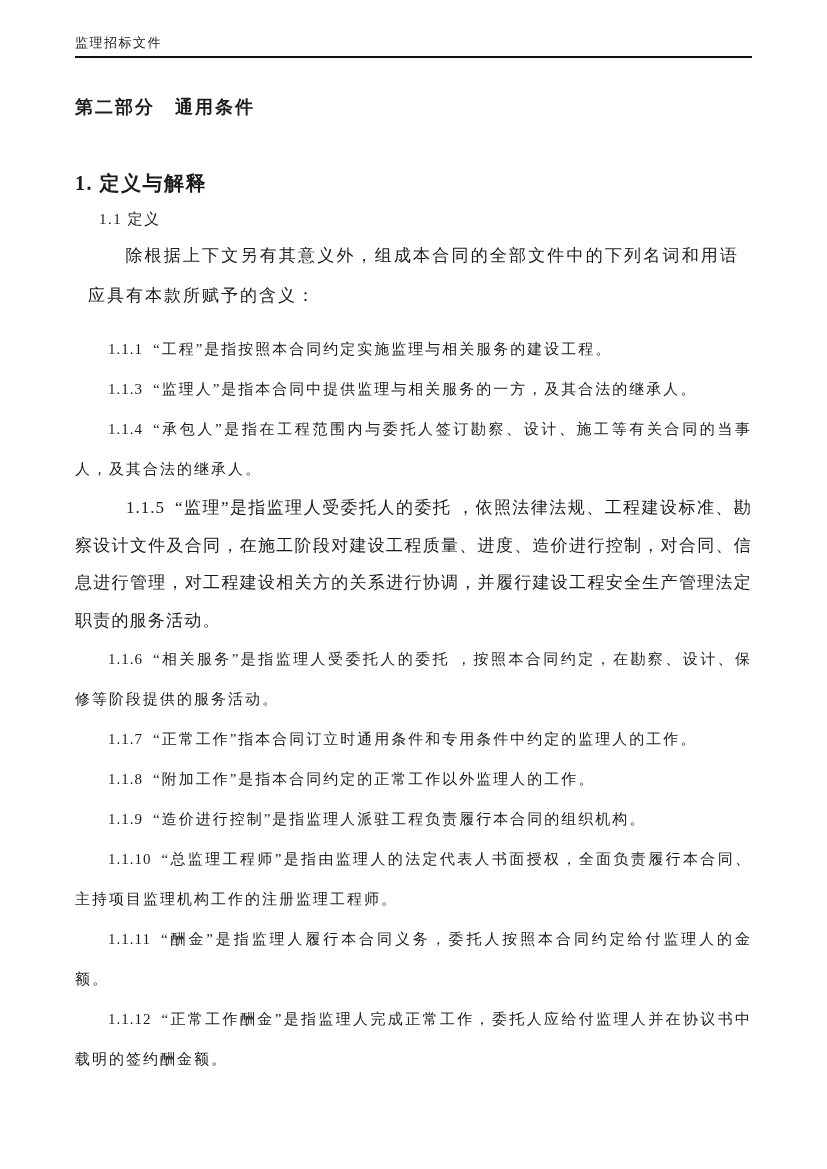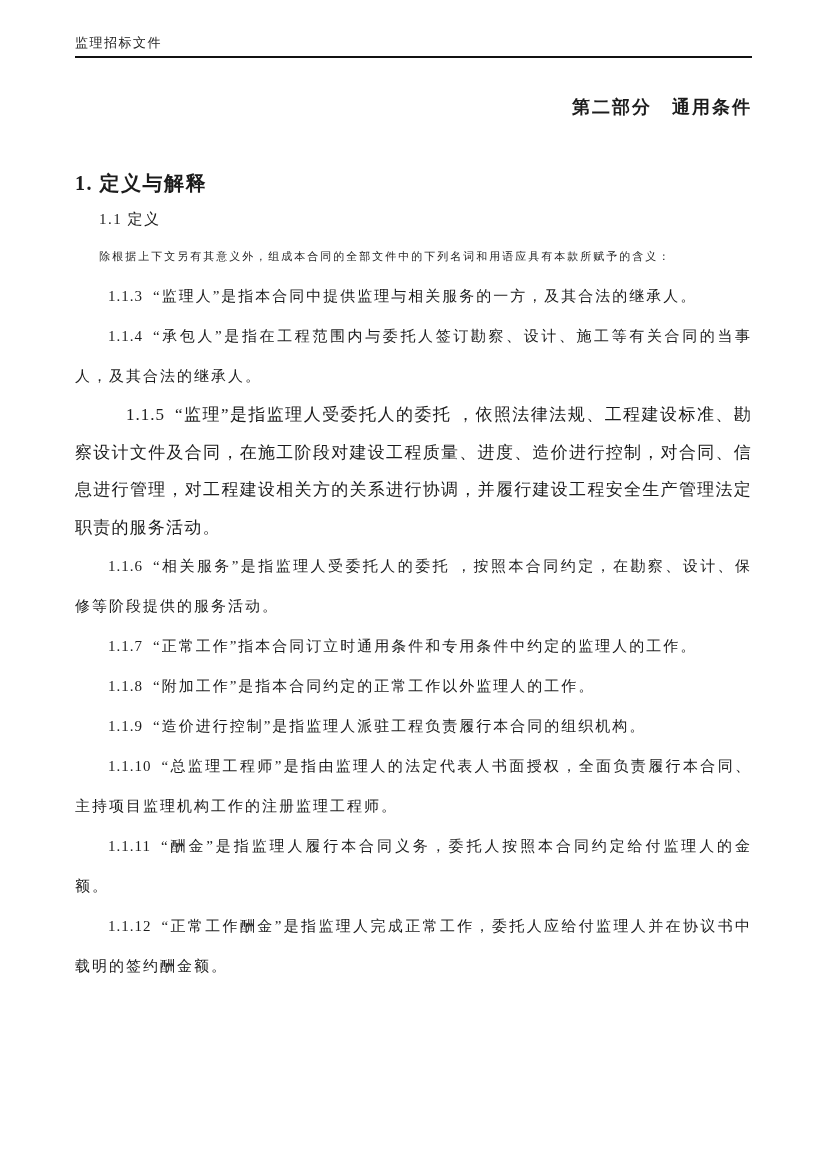--- a/index.html
+++ b/index.html
@@ -21,44 +21,44 @@
   }
   .doc-header {
     font-size: 13px;
     line-height: 20px;
     letter-spacing: 1.5px;
     padding-bottom: 3px;
     border-bottom: 2px solid #111111;
   }
   .doc-title {
     margin-top: 36px;
-    text-align: right;
+    text-align: left;
     font-weight: bold;
     font-size: 18px;
     line-height: 26px;
     letter-spacing: 2px;
   }
   .section-heading {
     margin-top: 52px;
     font-weight: bold;
     font-size: 20px;
     line-height: 22px;
     letter-spacing: 1.5px;
   }
   .sub-heading {
     margin-top: 14px;
     margin-left: 24px;
     font-size: 15px;
     line-height: 22px;
     letter-spacing: 1.5px;
   }
   p.body-para {
-    margin: 0;
+    margin: 13px;
     margin-top: 6px;
-    font-size: 11px;
+    font-size: 17px;
     line-height: 40px;
     letter-spacing: 2px;
     text-align: justify;
     text-justify: inter-character;
     text-indent: 2.2em;
   }
   p.clause {
     margin: 0;
     font-size: 15px;
     line-height: 40px;
@@ -88,20 +88,21 @@
   </div>
 
   <div class="doc-title">第二部分　通用条件</div>
 
   <div class="section-heading">1. 定义与解释</div>
 
   <div class="sub-heading">1.1 定义</div>
 
   <p class="body-para">除根据上下文另有其意义外，组成本合同的全部文件中的下列名词和用语应具有本款所赋予的含义：</p>
 
+  <p class="clause"><span class="num">1.1.1</span><span>“工程”是指按照本合同约定实施监理与相关服务的建设工程。</span></p>
 
 
   <p class="clause"><span class="num">1.1.3</span><span>“监理人”是指本合同中提供监理与相关服务的一方，及其合法的继承人。</span></p>
 
   <p class="clause"><span class="num">1.1.4</span><span>“承包人”是指在工程范围内与委托人签订勘察、设计、施工等有关合同的当事人，及其合法的继承人。</span></p>
 
   <p class="clause small"><span class="num">1.1.5</span><span>“监理”是指监理人受委托人的委托 ，依照法律法规、工程建设标准、勘察设计文件及合同，在施工阶段对建设工程质量、进度、造价进行控制，对合同、信息进行管理，对工程建设相关方的关系进行协调，并履行建设工程安全生产管理法定职责的服务活动。</span></p>
 
   <p class="clause"><span class="num">1.1.6</span><span>“相关服务”是指监理人受委托人的委托 ，按照本合同约定，在勘察、设计、保修等阶段提供的服务活动。</span></p>
 

